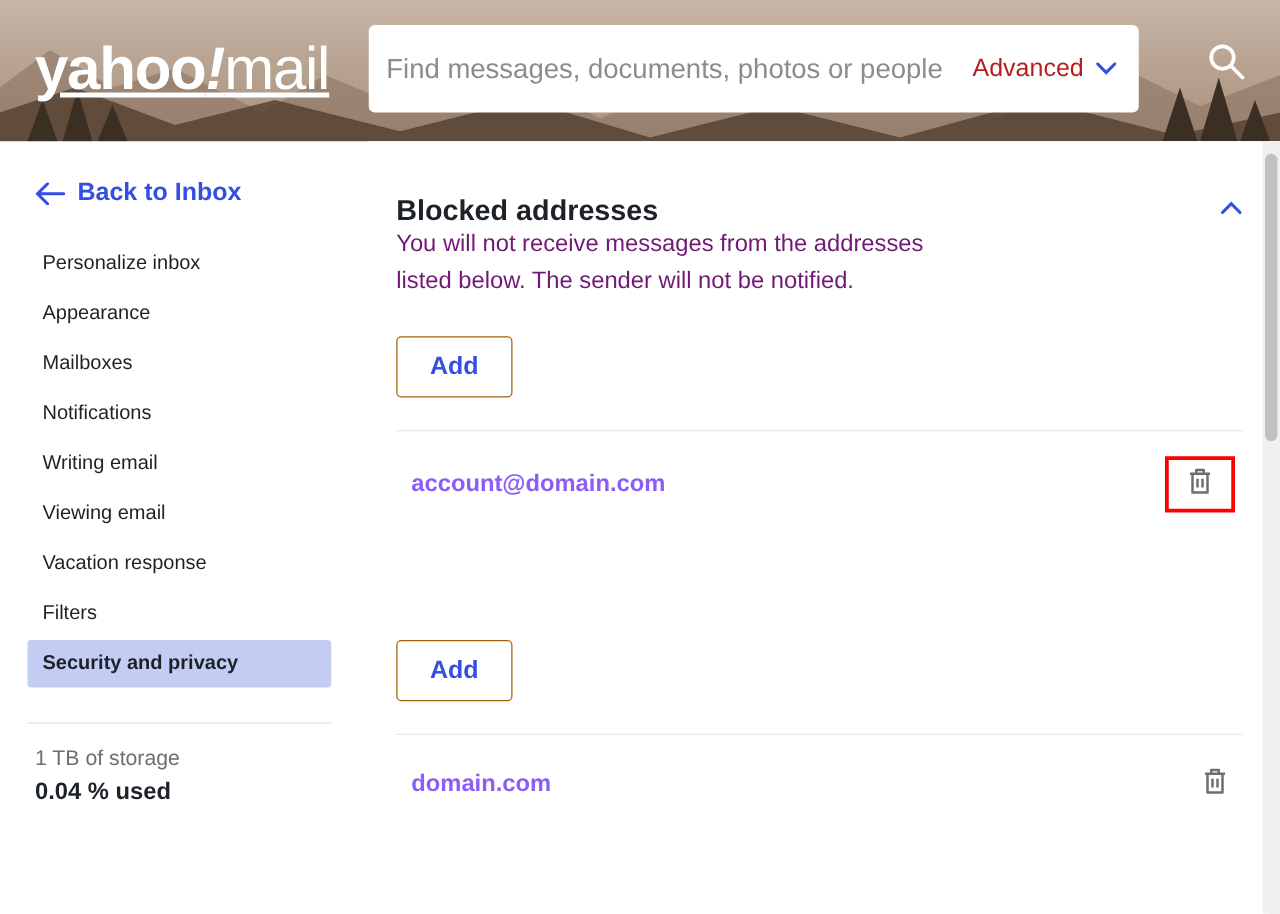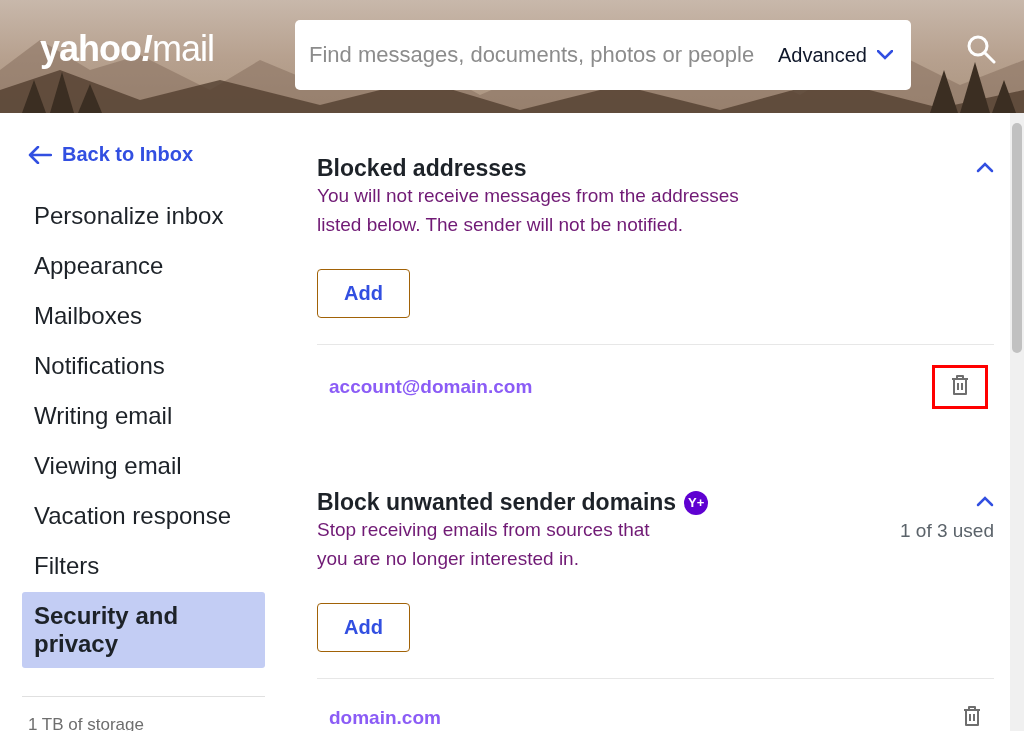--- a/index.html
+++ b/index.html
@@ -10,60 +10,61 @@
       height: 113px;
       background: linear-gradient(to bottom, #c8b8ab 0%, #b7a18f 50%, #aa947f 100%);
       position: relative;
       overflow: hidden;
     }
     .mountains {
       position: absolute; left:0; right:0; bottom:0; height:113px;
       pointer-events: none;
     }
     .logo {
-      position: absolute; left: 40px; top: 28px;
-      color: #fff; font-weight: 800; font-size: 36px;
+      position: absolute; left: 28px; top: 28px;
+      color: #fff; font-weight: 800; font-size: 48px;
       letter-spacing: -1px;
+      text-decoration: underline;
     }
     .logo .excl { font-style: italic; font-weight: 800; }
     .logo .mail { font-weight: 400; }
     .search-bar {
       position: absolute; left: 295px; top: 20px;
       width: 616px; height: 70px;
       background: #fff; border-radius: 5px;
       display: flex; align-items: center;
       padding-left: 14px;
       justify-content: center;
     }
     .search-input {
       flex: 1; border: none; outline: none;
       font-size: 22px; color: #333;
     }
     .search-input::placeholder { color: #8c8c8c; }
     .advanced {
       display: flex; align-items: center; gap: 10px;
       padding: 0 18px 0 6px; cursor: pointer;
-      color: #0f172a; font-size: 20px; font-weight: 500;
+      color: #b91c1c; font-size: 20px; font-weight: 500;
     }
     .search-icon-outer {
       position: absolute; right: 28px; top: 34px;
       color: #fff;
     }
 
     
     .body-row { display: flex; height: calc(731px - 113px); }
     .sidebar { width: 295px; background: #fff; padding-top: 30px; }
     .back-link {
       display: flex; align-items: center; gap: 10px;
       color: #324fe1; font-size: 20px; font-weight: 600;
       padding-left: 28px; margin-bottom: 26px; cursor: pointer;
     }
     .nav { padding-left: 22px; padding-right: 30px; }
     .nav-item {
-      font-size: 24px; color: #1d2228;
+      font-size: 16px; color: #1d2228;
       padding: 10px 12px; border-radius: 3px;
       cursor: pointer; margin-bottom: 2px;
     }
     .nav-item.active {
       background: #c3cdf4; font-weight: 700;
     }
     .nav-sep { border: none; border-top: 1px solid #e0e0e0; margin: 28px 0 18px 0; }
     .storage { padding-left: 28px; }
     .storage-top { color: #6e6e6e; font-size: 17px; margin-bottom: 6px; }
     .storage-bot { color: #1d2228; font-size: 19px; font-weight: 700; }
@@ -199,37 +200,20 @@
             <span class="trash-btn">
               <svg width="20" height="22" viewBox="0 0 20 22">
                 <path d="M2 5 L18 5 M7 5 L7 2 L13 2 L13 5 M4 5 L4 20 L16 20 L16 5 M8 9 L8 16 M12 9 L12 16" stroke="#6e6e6e" stroke-width="2" fill="none" stroke-linejoin="round"></path>
               </svg>
             </span>
           </span>
         </div>
       </div>
 
       <div class="section2">
-        <div class="section-header">
-          <div>
-            <div class="section-title">
-              <span>Block unwanted sender domains</span>
-              <span class="yp-badge">Y+</span>
-            </div>
-            <div class="section-desc" style="max-width:350px">Stop receiving emails from sources that you are no longer interested in.</div>
-          </div>
-          <div style="display:flex;flex-direction:column;align-items:flex-end;gap:6px">
-            <div class="chev-collapse">
-              <svg width="18" height="12" viewBox="0 0 18 12">
-                  <path d="M2 10 L9 3 L16 10" stroke="#324fe1" stroke-width="2.5" fill="none" stroke-linecap="round"></path>
-                </svg>
-            </div>
-            <div class="section-right">1 of 3 used</div>
-          </div>
-        </div>
         <button class="add-btn">Add</button>
         <div class="list-row">
           <span class="email">domain.com</span>
           <span class="trash-btn">
             <svg width="20" height="22" viewBox="0 0 20 22">
               <path d="M2 5 L18 5 M7 5 L7 2 L13 2 L13 5 M4 5 L4 20 L16 20 L16 5 M8 9 L8 16 M12 9 L12 16" stroke="#6e6e6e" stroke-width="2" fill="none" stroke-linejoin="round"></path>
             </svg>
           </span>
         </div>
       </div>

